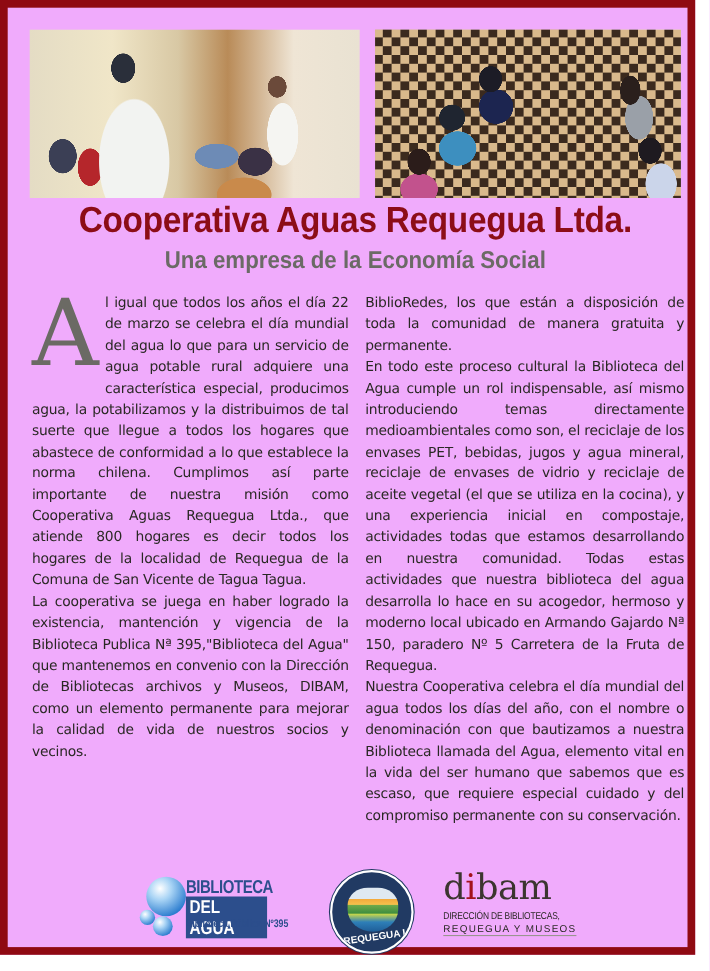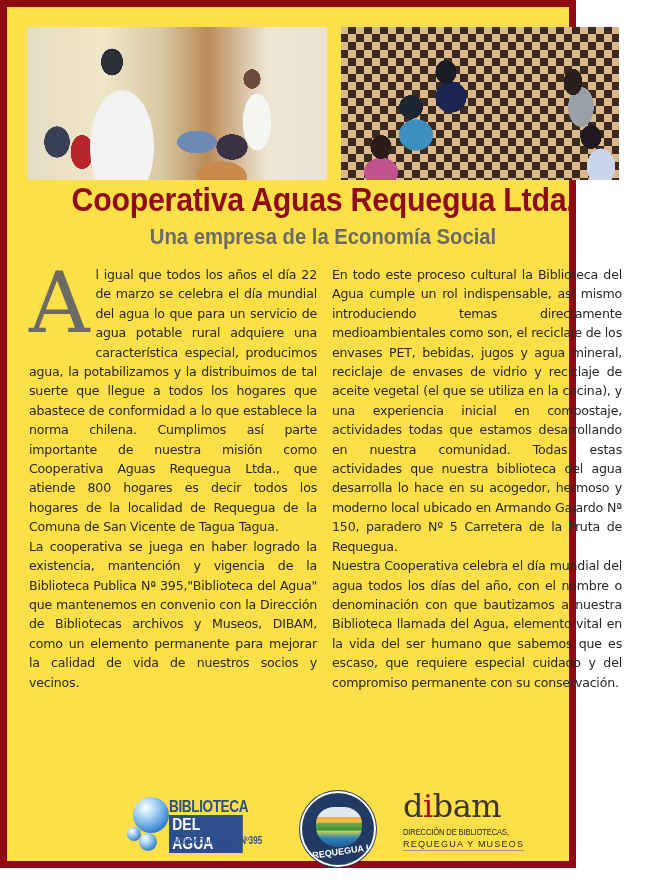--- a/index.html
+++ b/index.html
@@ -1,19 +1,19 @@
 <!DOCTYPE html>
 <html><head>
 <meta charset="utf-8">
 <style>
   html, body { margin: 0; padding: 0; background: #ffffff; }
   body { width: 645px; height: 883px; position: relative; overflow: hidden; }
   .frame {
-    position: absolute; left: 0; top: 0; width: 576px; height: 868px;
-    box-sizing: border-box; border: 7px solid #8f0a12; background: #fde047;
+    position: absolute; left: 0; top: 0; width: 632px; height: 868px;
+    box-sizing: border-box; border: 7px solid #8f0a12; background: #f0abfc;
   }
   .photo {
     position: absolute; top: 20px; height: 153px; overflow: hidden;
   }
   .photo1 { left: 20px; width: 300px;
     background:
       radial-gradient(ellipse 18px 22px at 85px 35px, #2a2f3a 60%, transparent 62%),
       radial-gradient(ellipse 45px 80px at 95px 120px, #f2f3f1 70%, transparent 72%),
       radial-gradient(ellipse 14px 16px at 225px 52px, #6b4a3a 60%, transparent 62%),
       radial-gradient(ellipse 20px 40px at 230px 95px, #f5f5f2 70%, transparent 72%),
@@ -103,20 +103,21 @@
   <div class="subtitle">Una empresa de la Economía Social</div>
 
   <div class="col col1">
     <p>
       <span class="dropcap">A</span><span>l igual que todos los años el día 22 de marzo se celebra el día mundial del agua lo que para un servicio de agua potable rural adquiere una característica especial, producimos agua, la potabilizamos y la distribuimos de tal suerte que llegue a todos los hogares que abastece de conformidad a lo que establece la norma chilena. Cumplimos así parte importante de nuestra misión como Cooperativa Aguas Requegua Ltda., que atiende 800 hogares es decir todos los hogares de la localidad de Requegua de la Comuna de San Vicente de Tagua Tagua.</span>
     </p>
     <p>La cooperativa se juega en haber logrado la existencia, mantención y vigencia de la Biblioteca Publica Nª 395,"Biblioteca del Agua" que mantenemos en convenio con la Dirección de Bibliotecas archivos y Museos, DIBAM, como un elemento permanente para mejorar la calidad de vida de nuestros socios y vecinos.</p>
   </div>
 
   <div class="col col2">
+    <p>BiblioRedes, los que están a disposición de toda la comunidad de manera gratuita y permanente.</p>
     <p>En todo este proceso cultural la Biblioteca del Agua cumple un rol indispensable, así mismo introduciendo temas directamente medioambientales como son, el reciclaje de los envases PET, bebidas, jugos y agua mineral, reciclaje de envases de vidrio y reciclaje de aceite vegetal (el que se utiliza en la cocina), y una experiencia inicial en compostaje, actividades todas que estamos desarrollando en nuestra comunidad. Todas estas actividades que nuestra biblioteca del agua desarrolla lo hace en su acogedor, hermoso y moderno local ubicado en Armando Gajardo Nª 150, paradero Nº 5 Carretera de la Fruta de Requegua.</p>
     <p>Nuestra Cooperativa celebra el día mundial del agua todos los días del año, con el nombre o denominación con que bautizamos a nuestra Biblioteca llamada del Agua, elemento vital en la vida del ser humano que sabemos que es escaso, que requiere especial cuidado y del compromiso permanente con su conservación.</p>
   </div>
 
   <div class="logos">
     <div class="logo-biblioteca">
       <span class="bubble b1"></span>
       <span class="bubble b2"></span>
       <span class="bubble b3"></span>
       <span class="bib-line1">BIBLIOTECA</span>

